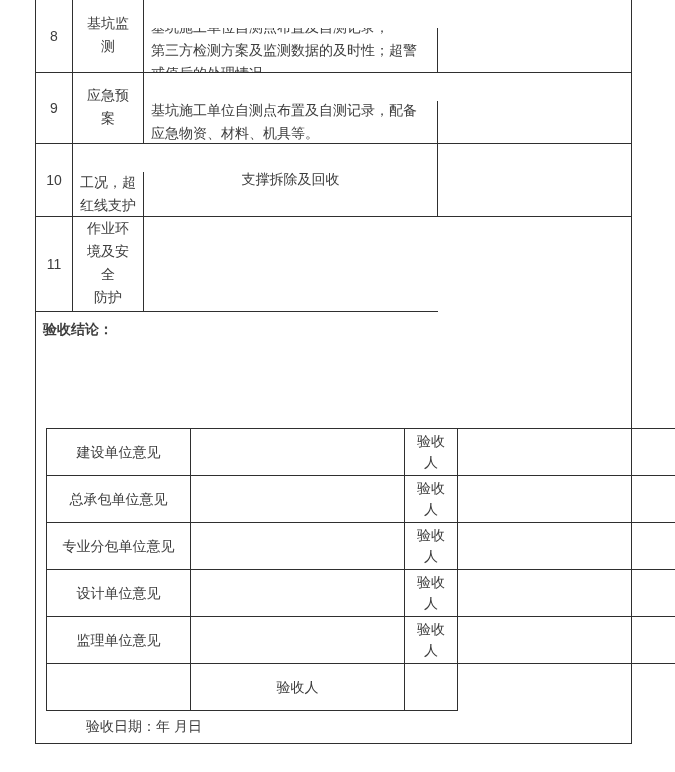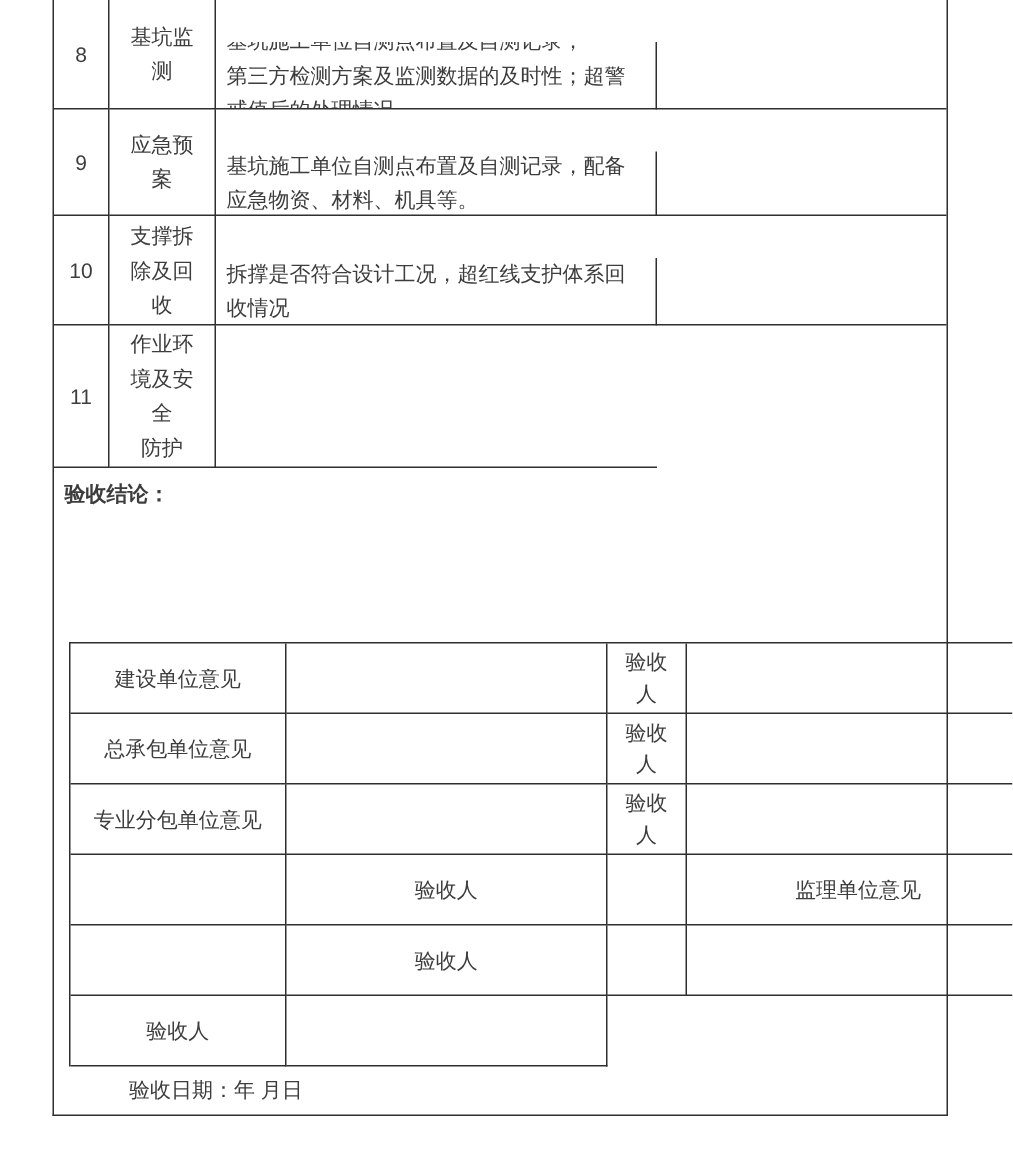--- a/index.html
+++ b/index.html
@@ -48,20 +48,21 @@
     overflow:hidden;
   }
   .cell.last-col{border-right:none;}
   .num-cell{justify-content:center;text-align:center;}
   .cat-cell{
     justify-content:center;
     text-align:center;
     padding:10px 10px;
     white-space:pre-wrap;
     word-break:break-all;
+    font-family:Liberation Mono, monospace;
   }
   .desc-cell{
     padding:1px 7px;
     white-space:pre-wrap;
     word-break:normal;
     line-break:strict;
     margin-top:28px;
   }
   .result-cell{padding:0 6px;}
   
@@ -120,22 +121,22 @@
       <div class="cell desc-cell">基坑施工单位自测点布置及自测记录；
 第三方检测方案及监测数据的及时性；超警戒值后的处理情况</div>
       <div class="cell result-cell last-col"></div>
 
       <div class="cell num-cell">9</div>
       <div class="cell cat-cell">应急预案</div>
       <div class="cell desc-cell">基坑施工单位自测点布置及自测记录，配备应急物资、材料、机具等。</div>
       <div class="cell result-cell last-col"></div>
 
       <div class="cell num-cell">10</div>
+      <div class="cell desc-cell">拆撑是否符合设计工况，超红线支护体系回收情况</div>
       <div class="cell cat-cell">支撑拆除及回收</div>
-      <div class="cell desc-cell">拆撑是否符合设计工况，超红线支护体系回收情况</div>
       <div class="cell result-cell last-col"></div>
 
       <div class="cell num-cell">11</div>
       <div class="cell cat-cell">作业环境及安全
 防护</div>
       <div class="cell result-cell last-col"></div>
     </div>
 
     <div class="conclusion-area">
       <div class="conclusion-label">验收结论：</div>
@@ -150,20 +151,21 @@
         <div class="op-cell op-label">总承包单位意见</div>
         <div class="op-cell op-input"></div>
         <div class="op-cell acceptor-cell">验收人</div>
         <div class="op-cell op-input"></div>
 
         <div class="op-cell op-label">专业分包单位意见</div>
         <div class="op-cell op-input"></div>
         <div class="op-cell acceptor-cell">验收人</div>
         <div class="op-cell op-input"></div>
 
+        <div class="op-cell op-label">设计单位意见</div>
         <div class="op-cell op-input"></div>
         <div class="op-cell acceptor-cell">验收人</div>
         <div class="op-cell op-input"></div>
 
         <div class="op-cell op-label">监理单位意见</div>
         <div class="op-cell op-input"></div>
         <div class="op-cell acceptor-cell">验收人</div>
         <div class="op-cell op-input"></div>
 
         <div class="op-cell op-input"></div>

